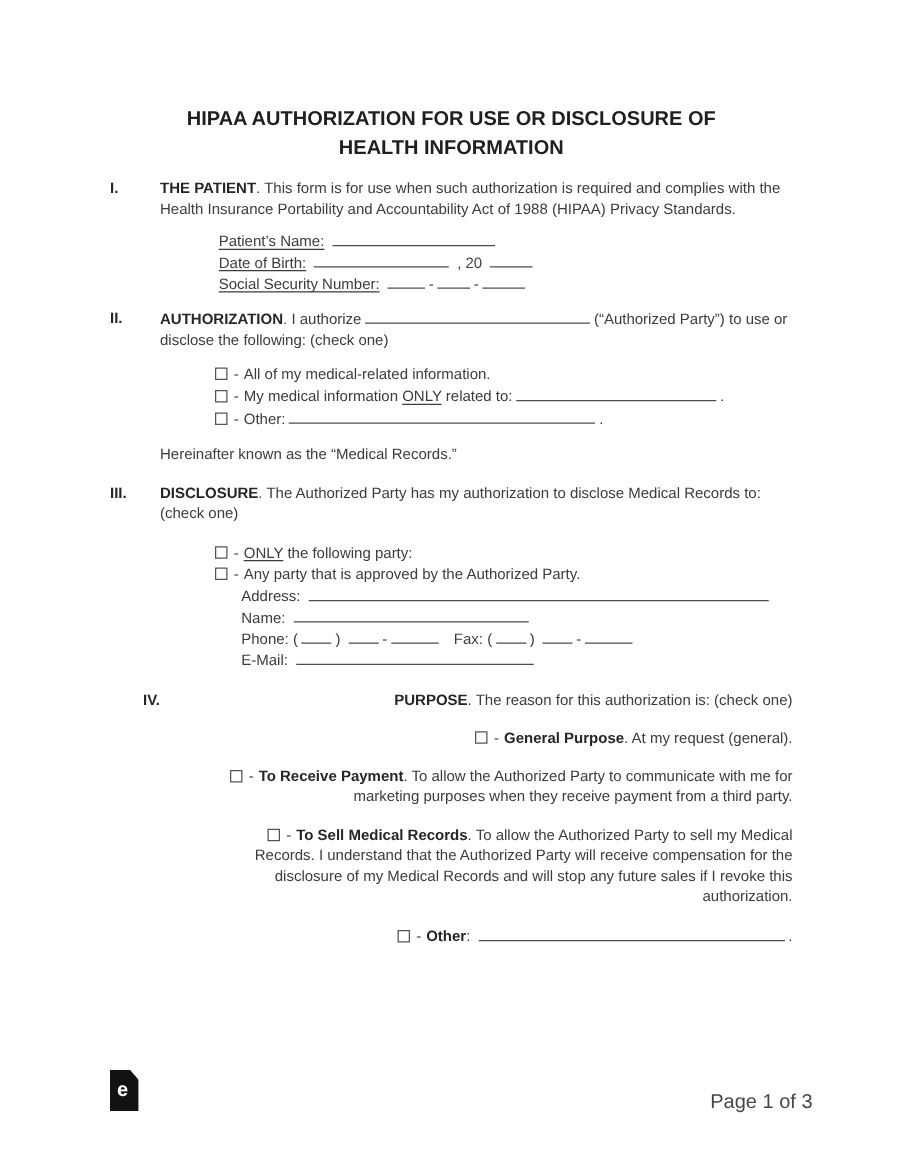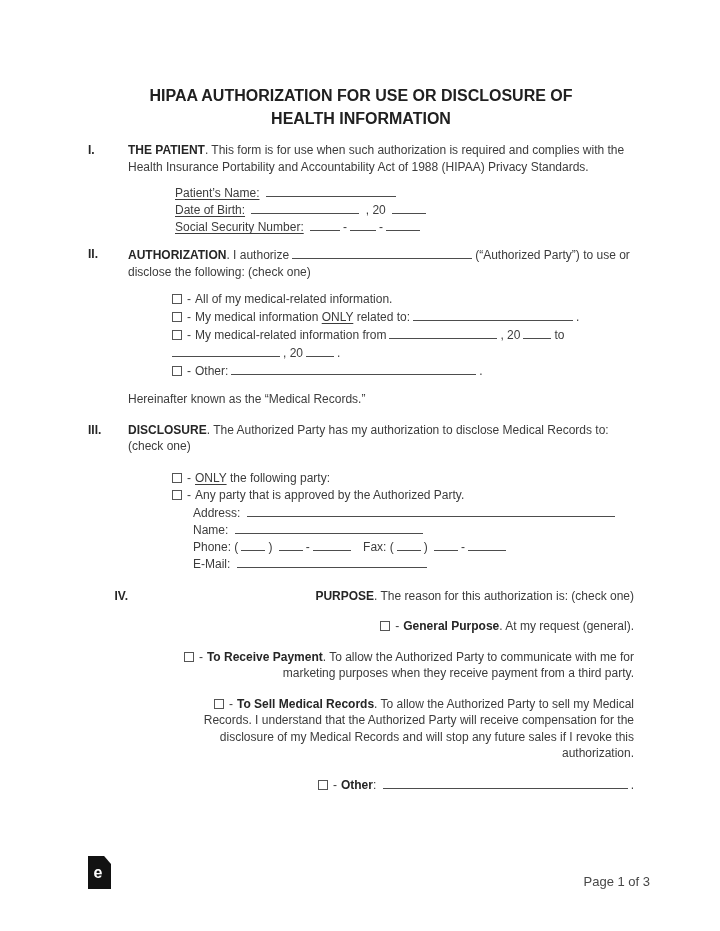--- a/index.html
+++ b/index.html
@@ -28,21 +28,21 @@
   .opt{margin:0;}
   .note{margin:11px 0 0 0;}
   .party-fields{margin-left:21px;line-height:16px;}
   .purpose-options{margin:0 0 0 44px;width:462px;}
   .popt{margin-top:14px;line-height:16.5px;}
   .popt.first{margin-top:14px;}
   .footer{position:absolute;left:88px;top:856px;width:562px;display:flex;justify-content:space-between;align-items:flex-start;}
   .logo{width:23px;height:33px;background:#121212;clip-path:polygon(0 0,70% 0,100% 24%,100% 100%,0 100%);
         display:flex;align-items:center;justify-content:center;}
   .logo span{color:#ffffff;font-weight:bold;font-size:16px;line-height:16px;padding-right:3px;padding-top:1px;}
-  .pagenum{font-size:13px;color:#474747;margin-top:18px;}
+  .pagenum{font-size:16px;color:#474747;margin-top:18px;}
 </style>
 </head>
 <body>
 
 <div class="page">
   <div class="content">
 
     <h1>
       <span>HIPAA AUTHORIZATION FOR USE OR DISCLOSURE OF</span>
       <span>HEALTH INFORMATION</span>
@@ -76,24 +76,20 @@
       <div class="numeral">II.</div>
       <div>
         <p class="para"><span class="b">AUTHORIZATION</span><span>. I authorize</span><span class="bl" style="width:180px"></span><span>(“Authorized Party”) to use or disclose the following: (check one)</span></p>
 
         <div class="options">
           <div class="opt">
             <span class="cbx"></span><span class="dashsep">-</span><span>All of my medical-related information.</span>
           </div>
           <div class="opt">
             <span class="cbx"></span><span class="dashsep">-</span><span>My medical information </span><span class="ul">ONLY</span><span> related to:</span><span class="bl" style="width:160px"></span><span>.</span>
-          </div>
-          <div class="opt">
-            <span class="cbx"></span><span class="dashsep">-</span><span>My medical-related information from</span><span class="bl" style="width:108px"></span><span>, 20</span><span class="bl" style="width:28px"></span><span>to</span><br>
-            <span class="bl" style="width:108px;margin-left:0"></span><span>, 20</span><span class="bl" style="width:28px"></span><span>.</span>
           </div>
           <div class="opt">
             <span class="cbx"></span><span class="dashsep">-</span><span>Other:</span><span class="bl" style="width:245px"></span><span>.</span>
           </div>
         </div>
 
         <p class="para note">Hereinafter known as the “Medical Records.”</p>
       </div>
     </div>
 

